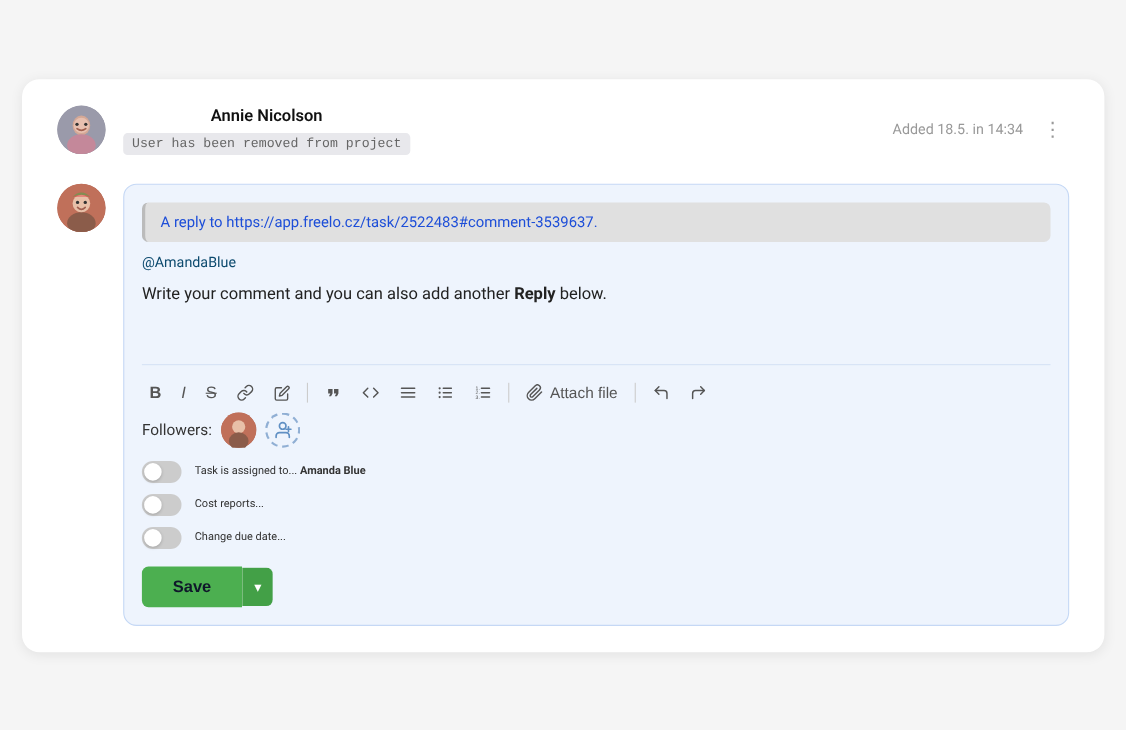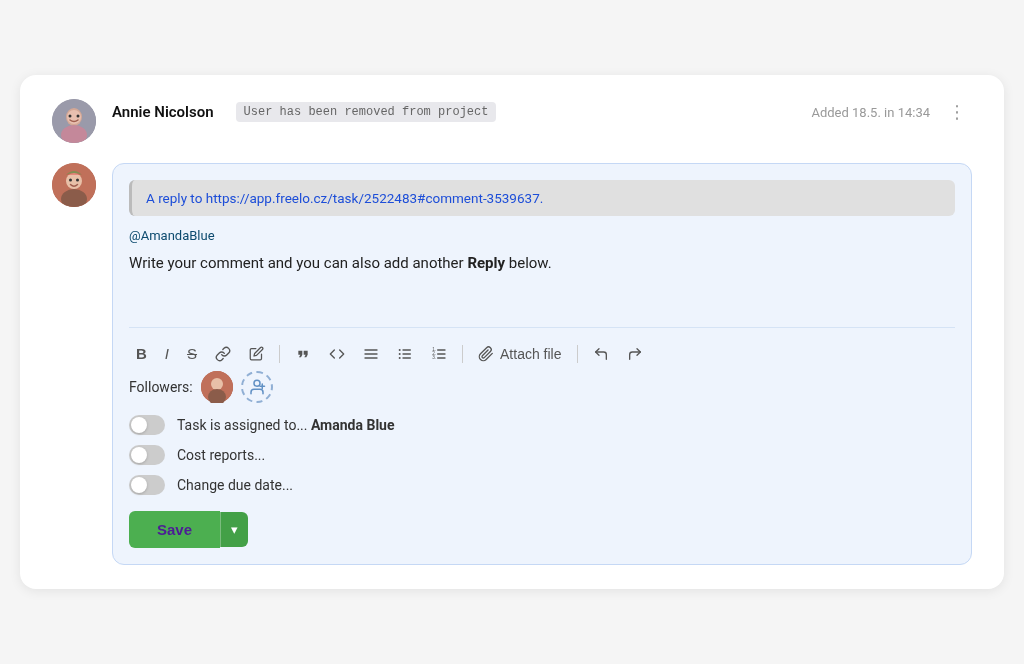--- a/index.html
+++ b/index.html
@@ -49,21 +49,22 @@
     }
     .comment-header {
       display: flex;
       align-items: center;
       justify-content: space-between;
       margin-bottom: 6px;
     }
     .comment-header-left {
       display: flex;
       align-items: center;
-      gap: 22px;
+      gap: 7px;
+      flex-direction: column;
     }
     .author-name {
       font-weight: 600;
       font-size: 15px;
       color: #111;
     }
     .badge {
       background: #e8e8ec;
       color: #666;
       font-size: 12px;
@@ -207,21 +208,21 @@
       color: #6090c4;
       font-size: 18px;
     }
 
     
     .toggle-row {
       display: flex;
       align-items: center;
       gap: 12px;
       margin-bottom: 10px;
-      font-size: 14px;
+      font-size: 10px;
       color: #333;
     }
     .toggle-row strong {
       font-weight: 700;
     }
     .toggle {
       width: 36px;
       height: 20px;
       border-radius: 10px;
       background: #ccc;
@@ -243,21 +244,21 @@
 
     
     .save-row {
       display: flex;
       align-items: center;
       gap: 0;
       margin-top: 16px;
     }
     .save-btn {
       background: #4caf50;
-      color: #4c1d95;
+      color: #0f172a;
       border: none;
       padding: 10px 28px;
       font-size: 15px;
       font-weight: 600;
       border-radius: 6px 0 0 6px;
       cursor: pointer;
     }
     .save-dropdown-btn {
       background: #43a047;
       color: #fff;

